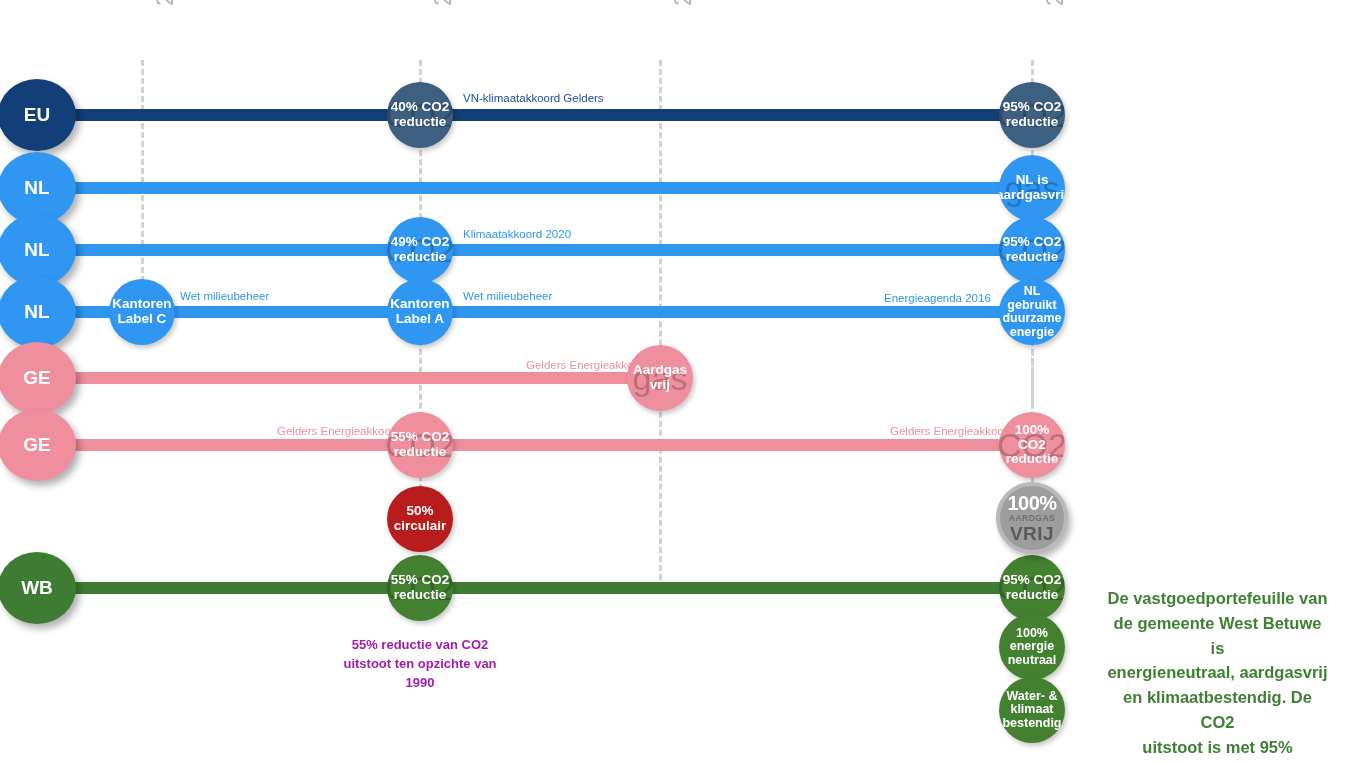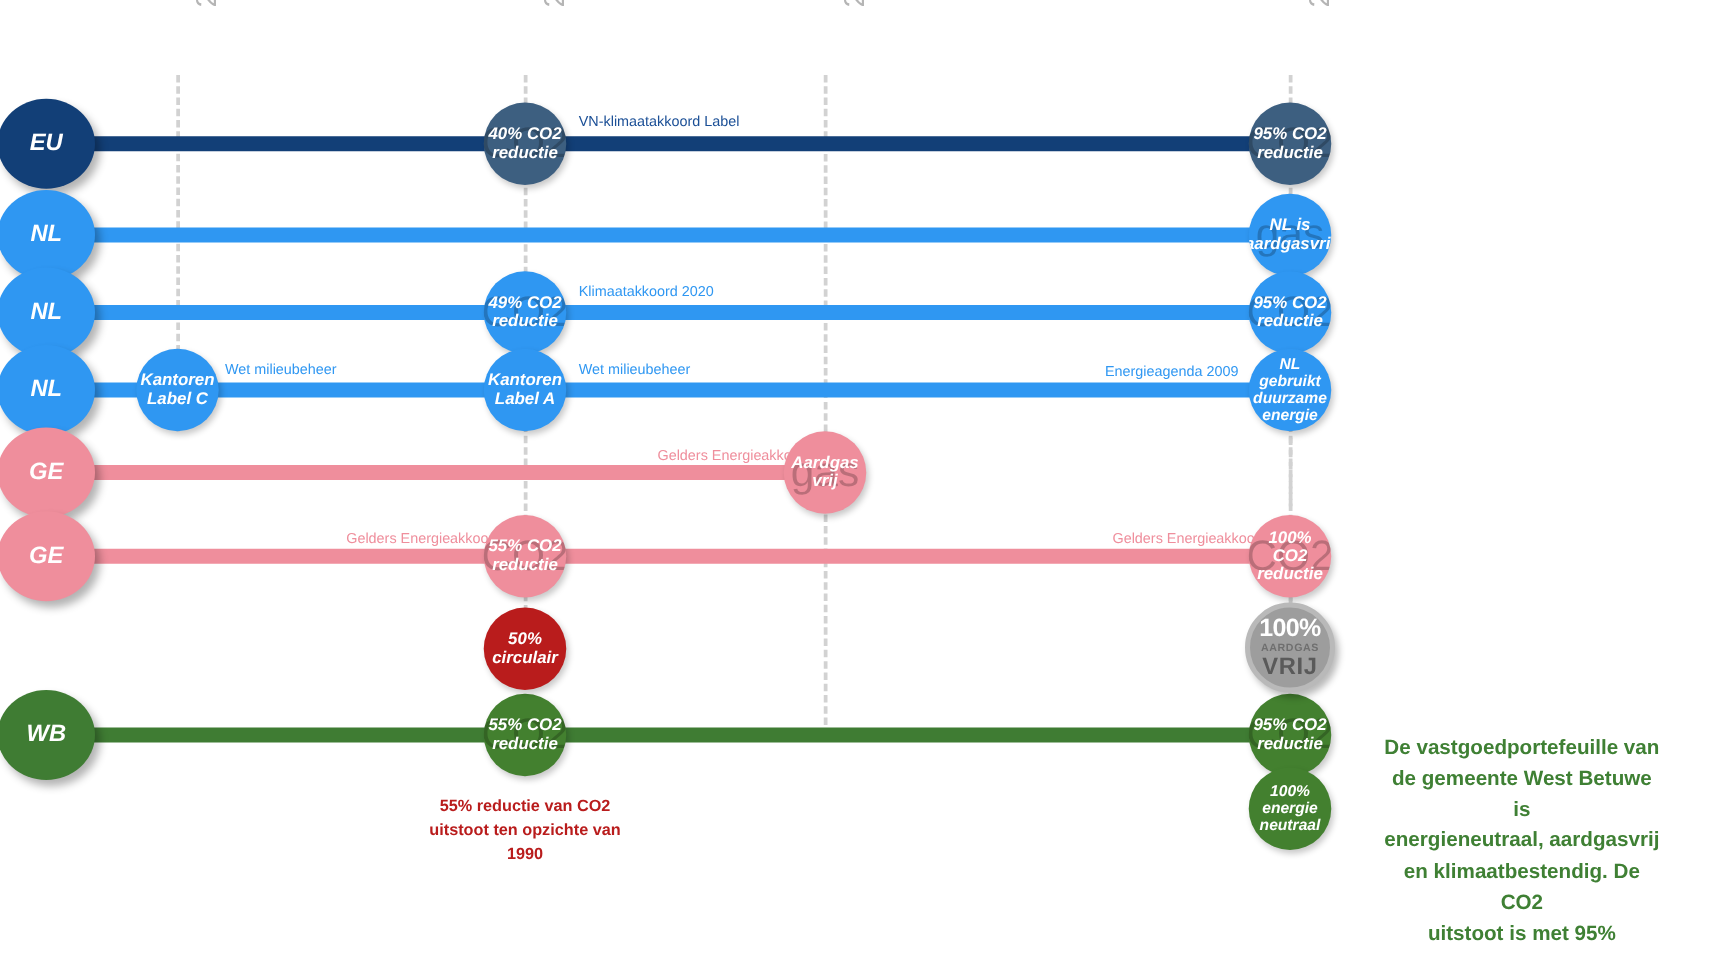--- a/index.html
+++ b/index.html
@@ -39,21 +39,21 @@
     display:flex;
     align-items:center;
     justify-content:center;
     text-align:center;
     color:#ffffff;
     font-weight:bold;
     line-height:1.08;
     box-sizing:border-box;
     overflow:hidden;
   }
-  .node .txt{position:relative;z-index:3;padding:0 2px;font-style:italic;}
+  .node .txt{position:relative;z-index:3;padding:0 2px;}
   .node .wm{
     position:absolute;z-index:1;
     left:50%;top:50%;transform:translate(-50%,-50%);
     font-size:34px;font-weight:normal;
     opacity:.22;color:#000;
     white-space:nowrap;
   }
   .side-node{font-size:19px;}
   .shadowed{box-shadow:4px 5px 7px rgba(0,0,0,.30);}
   .node.soft{box-shadow:2px 3px 5px rgba(0,0,0,.22);}
@@ -65,21 +65,21 @@
     white-space:nowrap;
     font-family:"Liberation Sans", sans-serif;
   }
   .cap-blue-dark{color:#1b4f96;}
   .cap-blue{color:#2f97f2;}
   .cap-pink{color:#ef8e9c;}
 
   
   .green-note{
     position:absolute;
-    color:#b91c1c;
+    color:#a21caf;
     font-size:13px;
     font-weight:bold;
     line-height:1.45;
     text-align:center;
     white-space:pre-line;
     font-family:"Liberation Sans", sans-serif;
   }
   .summary{
     position:absolute;
     color:#3f8034;
@@ -120,21 +120,21 @@
     <div class="gridline" style="left: 1031px; top: 60px; height: 430px;"></div>
     <div class="year-label" style="left: 1042px; top: 6px;">2050</div>
     <div class="gridline" style="left: 1031px; top: 155px; height: 35px;"></div>
     <div class="gridline" style="left: 1031px; top: 280px; height: 60px;"></div>
     <div class="gridline" style="left: 1031px; top: 350px; height: 55px;"></div>
     <div class="gridline" style="left: 1031px; top: 470px; height: 22px;"></div>
     <div class="bar" style="left: 38px; top: 109px; height: 12px; width: 994px; background: rgb(18, 63, 119);"></div>
     <div class="node shadowed" style="left: -2px; top: 79px; width: 78px; height: 72px; background: rgb(18, 63, 119); font-size: 19px;">
       <span class="txt">EU</span>
     </div>
-    <div class="cap cap-blue-dark" style="left: 463px; top: 92px;">VN-klimaatakkoord  Label</div>
+    <div class="cap cap-blue-dark" style="left: 463px; top: 92px;">VN-klimaatakkoord  Gelders</div>
     <div class="node soft side-node" style="left: 387px; top: 82px; width: 66px; height: 66px; background: rgb(61, 95, 128); font-size: 13.5px;">
       <div class="wm">CO2</div>
       <span class="txt">40% CO2<br>reductie</span>
     </div>
     <div class="node soft side-node" style="left: 999px; top: 82px; width: 66px; height: 66px; background: rgb(61, 95, 128); font-size: 13.5px;">
       <div class="wm">CO2</div>
       <span class="txt">95% CO2<br>reductie</span>
     </div>
     <div class="bar" style="left: 38px; top: 182px; height: 12px; width: 994px; background: rgb(47, 151, 242);"></div>
     <div class="node shadowed" style="left: -2px; top: 152px; width: 78px; height: 72px; background: rgb(47, 151, 242); font-size: 19px;">
@@ -156,21 +156,21 @@
     <div class="node soft side-node" style="left: 999px; top: 217px; width: 66px; height: 66px; background: rgb(47, 151, 242); font-size: 13.5px;">
       <div class="wm">CO2</div>
       <span class="txt">95% CO2<br>reductie</span>
     </div>
     <div class="bar" style="left: 38px; top: 306px; height: 12px; width: 994px; background: rgb(47, 151, 242);"></div>
     <div class="node shadowed" style="left: -2px; top: 276px; width: 78px; height: 72px; background: rgb(47, 151, 242); font-size: 19px;">
       <span class="txt">NL</span>
     </div>
     <div class="cap cap-blue" style="left: 180px; top: 290px;">Wet milieubeheer</div>
     <div class="cap cap-blue" style="left: 463px; top: 290px;">Wet milieubeheer</div>
-    <div class="cap cap-blue" style="left: 884px; top: 292px;">Energieagenda 2009</div>
+    <div class="cap cap-blue" style="left: 884px; top: 292px;">Energieagenda 2016</div>
     <div class="node soft side-node" style="left: 109px; top: 279px; width: 66px; height: 66px; background: rgb(47, 151, 242); font-size: 13.5px;">
       <span class="txt">Kantoren<br>Label C</span>
     </div>
     <div class="node soft side-node" style="left: 387px; top: 279px; width: 66px; height: 66px; background: rgb(47, 151, 242); font-size: 13.5px;">
       <span class="txt">Kantoren<br>Label A</span>
     </div>
     <div class="node soft side-node" style="left: 999px; top: 279px; width: 66px; height: 66px; background: rgb(47, 151, 242); font-size: 12.5px;">
       <span class="txt">NL gebruikt<br>duurzame<br>energie</span>
     </div>
     <div class="bar" style="left: 38px; top: 372px; height: 12px; width: 622px; background: rgb(239, 142, 156);"></div>
@@ -207,20 +207,23 @@
     <div class="node soft side-node" style="left: 999px; top: 555px; width: 66px; height: 66px; background: rgb(67, 128, 47); font-size: 13.5px;">
       <div class="wm">CO2</div>
       <span class="txt">95% CO2<br>reductie</span>
     </div>
     <div class="node soft side-node" style="left: 387px; top: 486px; width: 66px; height: 66px; background: #b91c1c; font-size: 13.5px;">
       <span class="txt">50%<br>circulair</span>
     </div>
     <div class="node soft side-node" style="left: 999px; top: 614px; width: 66px; height: 66px; background: rgb(67, 128, 47); font-size: 12.5px;">
       <span class="txt">100%<br>energie<br>neutraal</span>
     </div>
+    <div class="node soft side-node" style="left: 999px; top: 677px; width: 66px; height: 66px; background: rgb(67, 128, 47); font-size: 12.5px;">
+      <span class="txt">Water- &amp;<br>klimaat<br>bestendig</span>
+    </div>
     <div class="badge-grey" style="left: 996px; top: 482px;">
       <div class="b1">100%</div>
       <div class="b2">AARDGAS</div>
       <div class="b3">VRIJ</div>
     </div>
     <div class="green-note" style="left: 300px; top: 636px; width: 240px;">55% reductie van CO2<br>uitstoot  ten opzichte van<br>1990</div>
     <div class="summary" style="left: 1105px; top: 586px; width: 225px;">De vastgoedportefeuille van<br>de gemeente West Betuwe is<br>energieneutraal, aardgasvrij<br>en klimaatbestendig.  De CO2<br>uitstoot is met 95%<br>gereduceerd t.o.v. 1990</div>
   </div>
 
 </body></html>

